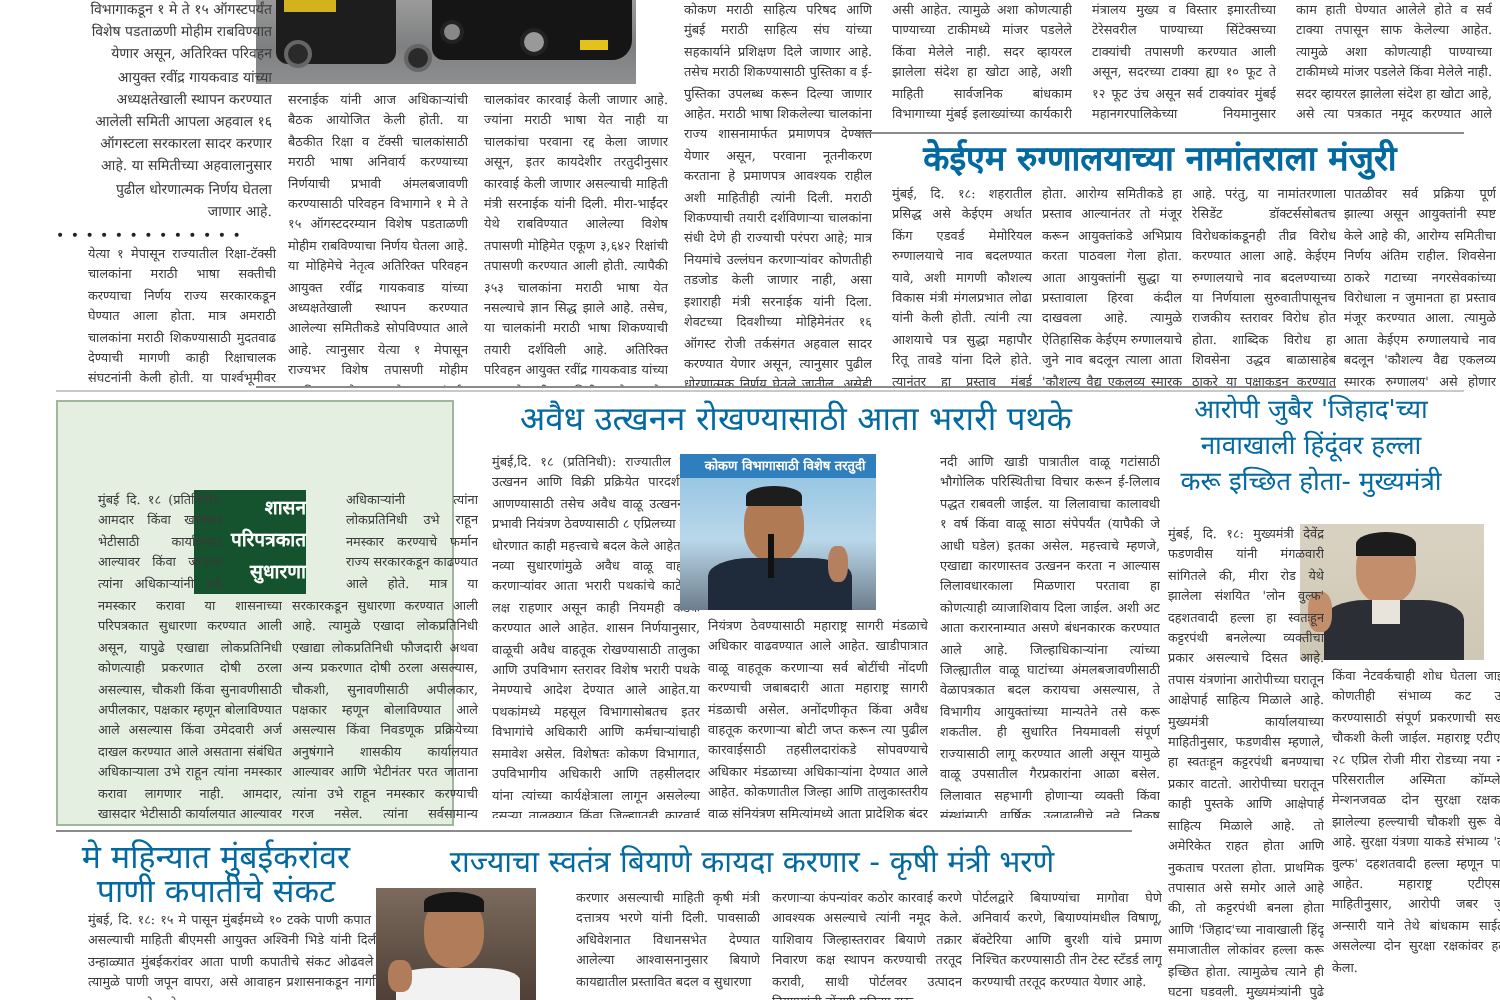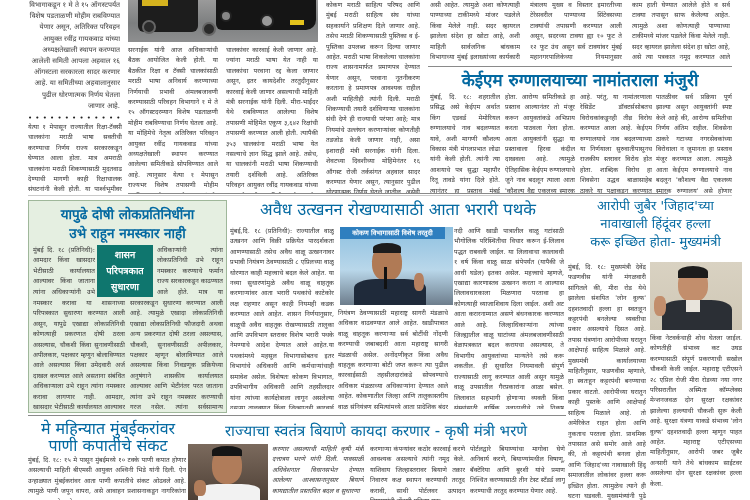--- a/index.html
+++ b/index.html
@@ -1,19 +1,19 @@
 <!DOCTYPE html>
 <html><head>
 <meta charset="utf-8">
 <style>
   * { box-sizing: border-box; margin: 0; padding: 0; }
   html, body { width: 750px; height: 500px; overflow: hidden; background: #ffffff; }
   body { position: relative; font-family: "DejaVu Sans", sans-serif; color: #2a2a2a; }
   .abs { position: absolute; }
-  .txt { font-size: 6.4px; line-height: 10.4px; color: #3a3a3a; text-align: justify; overflow: hidden; font-family: "DejaVu Serif", serif; }
+  .txt { font-size: 6.4px; line-height: 10.4px; color: #3a3a3a; text-align: justify; overflow: hidden; font-family: "DejaVu Serif", serif; margin-left: 16px; }
   .hl { font-family: "DejaVu Sans", sans-serif; font-weight: bold; color: #0369a1; text-align: center; white-space: nowrap; }
   .rule { position: absolute; background: #8a8a8a; }
   .photo { position: absolute; overflow: hidden; }
 </style>
 </head>
 <body>
 
 <div class="photo" style="left:128px; top:0; width:190px; height:42px; background:linear-gradient(180deg,#9a9a9a 0%,#7d7f80 55%,#8e8f90 100%);">
   <div style="position:absolute; left:10px; top:0; width:60px; height:32px; background:#1d1d1d; border-radius:0 0 6px 6px;"></div>
   <div style="position:absolute; left:14px; top:0; width:26px; height:6px; background:#d4b21e;"></div>
@@ -41,39 +41,37 @@
 <div class="abs hl" style="left:430px; top:68px; width:300px; font-size:17px; line-height:24px;">केईएम रुग्णालयाच्या नामांतराला मंजुरी</div>
 <div class="abs txt" style="left:430px; top:92px; width:70px; height:102px;">मुंबई, दि. १८: शहरातील प्रसिद्ध असे केईएम अर्थात किंग एडवर्ड मेमोरियल रुग्णालयाचे नाव बदलण्यात यावे, अशी मागणी कौशल्य विकास मंत्री मंगलप्रभात लोढा यांनी केली होती. त्यांनी त्या आशयाचे पत्र सुद्धा महापौर रितू तावडे यांना दिले होते. त्यानंतर हा प्रस्ताव मुंबई महानगरपालिकेच्या आरोग्य समितीकडे पाठवण्यात आला</div>
 <div class="abs txt" style="left:505px; top:92px; width:70px; height:102px;">होता. आरोग्य समितीकडे हा प्रस्ताव आल्यानंतर तो मंजूर करून आयुक्तांकडे अभिप्राय करता पाठवला गेला होता. आता आयुक्तांनी सुद्धा या प्रस्तावाला हिरवा कंदील दाखवला आहे. त्यामुळे ऐतिहासिक केईएम रुग्णालयाचे जुने नाव बदलून त्याला आता 'कौशल्य वैद्य एकलव्य स्मारक रुग्णालय' या नावाने ओळखले जाणार</div>
 <div class="abs txt" style="left:580px; top:92px; width:72px; height:102px;">आहे. परंतु, या नामांतरणाला रेसिडेंट डॉक्टर्ससोबतच विरोधकांकडूनही तीव्र विरोध करण्यात आला आहे. केईएम रुग्णालयाचे नाव बदलण्याच्या या निर्णयाला सुरुवातीपासूनच राजकीय स्तरावर विरोध होत होता. शाब्दिक विरोध हा शिवसेना उद्धव बाळासाहेब ठाकरे या पक्षाकडून करण्यात आला होता. मात्र, प्रशासकीय</div>
 <div class="abs txt" style="left:656px; top:92px; width:76px; height:102px;">पातळीवर सर्व प्रक्रिया पूर्ण झाल्या असून आयुक्तांनी स्पष्ट केले आहे की, आरोग्य समितीचा निर्णय अंतिम राहील. शिवसेना ठाकरे गटाच्या नगरसेवकांच्या विरोधाला न जुमानता हा प्रस्ताव मंजूर करण्यात आला. त्यामुळे आता केईएम रुग्णालयाचे नाव बदलून 'कौशल्य वैद्य एकलव्य स्मारक रुग्णालय' असे होणार आहे.</div>
 
 <div class="rule" style="left:128px; top:193px; width:540px; height:1px;"></div>
 <div class="rule" style="left:28px; top:195px; width:704px; height:1px; background:#c9c9c9;"></div>
 
 <div class="abs" style="left:28px; top:200px; width:199px; height:213px; background:#e5efe1; border:1px solid #9fb79a;">
-  <div class="hl" style="position:absolute; left:0; top:4px; width:197px; font-size:13.5px; line-height:18px;">यापुढे दोषी लोकप्रतिनिधींना</div>
-  <div class="hl" style="position:absolute; left:0; top:23px; width:197px; font-size:13.5px; line-height:18px;">उभे राहून नमस्कार नाही</div>
 
-  <div style="position:absolute; left:68px; top:44px; width:56px; height:52px; background:#0f766e; color:#fff; text-align:center; font-weight:bold; font-size:9.5px; line-height:16px; padding-top:2px;">
+  <div style="position:absolute; left:68px; top:44px; width:56px; height:52px; background:#14532d; color:#fff; text-align:right; font-weight:bold; font-size:9.5px; line-height:16px; padding-top:2px;">
     <div>शासन</div>
     <div>परिपत्रकात</div>
     <div>सुधारणा</div>
   </div>
 
   <div class="txt" style="position:absolute; left:4px; top:44px; width:62px; height:52px;">मुंबई दि. १८ (प्रतिनिधी): आमदार किंवा खासदार भेटीसाठी कार्यालयात आल्यावर किंवा जाताना त्यांना अधिकाऱ्यांनी उभे राहून</div>
   <div class="txt" style="position:absolute; left:128px; top:44px; width:66px; height:52px;">अधिकाऱ्यांनी त्यांना लोकप्रतिनिधी उभे राहून नमस्कार करण्याचे फर्मान राज्य सरकारकडून काढण्यात आले होते. मात्र या परिपत्रकात राज्य</div>
   <div class="txt" style="position:absolute; left:4px; top:97px; width:92px; height:112px;">नमस्कार करावा या शासनाच्या परिपत्रकात सुधारणा करण्यात आली असून, यापुढे एखाद्या लोकप्रतिनिधी कोणत्याही प्रकरणात दोषी ठरला असल्यास, चौकशी किंवा सुनावणीसाठी अपीलकार, पक्षकार म्हणून बोलाविण्यात आले असल्यास किंवा उमेदवारी अर्ज दाखल करण्यात आले असताना संबंधित अधिकाऱ्याला उभे राहून त्यांना नमस्कार करावा लागणार नाही. आमदार, खासदार भेटीसाठी कार्यालयात आल्यावर आणि भेट संपवून परत जाताना संबंधित</div>
   <div class="txt" style="position:absolute; left:101px; top:97px; width:93px; height:112px;">सरकारकडून सुधारणा करण्यात आली आहे. त्यामुळे एखादा लोकप्रतिनिधी एखाद्या लोकप्रतिनिधी फौजदारी अथवा अन्य प्रकरणात दोषी ठरला असल्यास, चौकशी, सुनावणीसाठी अपीलकार, पक्षकार म्हणून बोलाविण्यात आले असल्यास किंवा निवडणूक प्रक्रियेच्या अनुषंगाने शासकीय कार्यालयात आल्यावर आणि भेटीनंतर परत जाताना त्यांना उभे राहून नमस्कार करण्याची गरज नसेल. त्यांना सर्वसामान्य नागरिकांप्रमाणेच वागणूक द्यावी लागणार आहे.</div>
 </div>
 
 <div class="abs hl" style="left:230px; top:198px; width:336px; font-size:16.5px; line-height:24px; font-weight:normal;">अवैध उत्खनन रोखण्यासाठी आता भरारी पथके</div>
 <div class="abs txt" style="left:230px; top:226px; width:104px; height:183px;">मुंबई,दि. १८ (प्रतिनिधी): राज्यातील वाळू उत्खनन आणि विक्री प्रक्रियेत पारदर्शकता आणण्यासाठी तसेच अवैध वाळू उत्खननावर प्रभावी नियंत्रण ठेवण्यासाठी ८ एप्रिलच्या वाळू धोरणात काही महत्त्वाचे बदल केले आहेत. या नव्या सुधारणांमुळे अवैध वाळू वाहतूक करणाऱ्यांवर आता भरारी पथकांचे काटेकोर लक्ष राहणार असून काही नियमही कडक करण्यात आले आहेत. शासन निर्णयानुसार, वाळूची अवैध वाहतूक रोखण्यासाठी तालुका आणि उपविभाग स्तरावर विशेष भरारी पथके नेमण्याचे आदेश देण्यात आले आहेत.या पथकांमध्ये महसूल विभागासोबतच इतर विभागांचे अधिकारी आणि कर्मचाऱ्यांचाही समावेश असेल. विशेषतः कोकण विभागात, उपविभागीय अधिकारी आणि तहसीलदार यांना त्यांच्या कार्यक्षेत्राला लागून असलेल्या दुसऱ्या तालुक्यात किंवा जिल्ह्यातही कारवाई करण्याची मुभा देण्यात आली आहे. खाजगी जमिनीवरील आणि खाडीपात्रातील वाळू उत्खननावर</div>
 
-<div class="photo" style="left:340px; top:227px; width:113px; height:78px; background:linear-gradient(180deg,#8dc0e0 0%,#b9d7ea 55%,#6d7d8c 100%);">
+<div class="photo" style="left:340px; top:227px; width:98px; height:78px; background:linear-gradient(180deg,#8dc0e0 0%,#b9d7ea 55%,#6d7d8c 100%);">
   <div style="position:absolute; left:0; top:0; width:105px; height:12px; background:#2f7fbf; color:#fff; font-size:6.5px; line-height:12px; text-align:center; font-weight:bold; white-space:nowrap; overflow:hidden;">कोकण विभागासाठी विशेष तरतुदी</div>
   <div style="position:absolute; left:32px; top:18px; width:30px; height:36px; border-radius:45%; background:#b07a55;"></div>
   <div style="position:absolute; left:33px; top:16px; width:28px; height:10px; border-radius:50% 50% 0 0; background:#1d1d1d;"></div>
   <div style="position:absolute; left:14px; top:52px; width:72px; height:30px; border-radius:30% 30% 0 0; background:#1f2a3a;"></div>
   <div style="position:absolute; left:44px; top:40px; width:3px; height:22px; background:#111;"></div>
   <div style="position:absolute; left:74px; top:46px; width:10px; height:18px; border-radius:40%; background:#b58060;"></div>
 </div>
 <div class="abs txt" style="left:338px; top:308px; width:110px; height:101px;">नियंत्रण ठेवण्यासाठी महाराष्ट्र सागरी मंडळाचे अधिकार वाढवण्यात आले आहेत. खाडीपात्रात वाळू वाहतूक करणाऱ्या सर्व बोटींची नोंदणी करण्याची जबाबदारी आता महाराष्ट्र सागरी मंडळाची असेल. अनोंदणीकृत किंवा अवैध वाहतूक करणाऱ्या बोटी जप्त करून त्या पुढील कारवाईसाठी तहसीलदारांकडे सोपवण्याचे अधिकार मंडळाच्या अधिकाऱ्यांना देण्यात आले आहेत. कोकणातील जिल्हा आणि तालुकास्तरीय वाळू संनियंत्रण समित्यांमध्ये आता प्रादेशिक बंदर अधिकाऱ्यांना समावेश करण्यात आला आहे.</div>
 <div class="abs txt" style="left:454px; top:226px; width:110px; height:183px;">नदी आणि खाडी पात्रातील वाळू गटांसाठी भौगोलिक परिस्थितीचा विचार करून ई-लिलाव पद्धत राबवली जाईल. या लिलावाचा कालावधी १ वर्ष किंवा वाळू साठा संपेपर्यंत (यापैकी जे आधी घडेल) इतका असेल. महत्त्वाचे म्हणजे, एखाद्या कारणास्तव उत्खनन करता न आल्यास लिलावधारकाला मिळणारा परतावा हा कोणत्याही व्याजाशिवाय दिला जाईल. अशी अट आता करारनाम्यात असणे बंधनकारक करण्यात आले आहे. जिल्हाधिकाऱ्यांना त्यांच्या जिल्ह्यातील वाळू घाटांच्या अंमलबजावणीसाठी वेळापत्रकात बदल करायचा असल्यास, ते विभागीय आयुक्तांच्या मान्यतेने तसे करू शकतील. ही सुधारित नियमावली संपूर्ण राज्यासाठी लागू करण्यात आली असून यामुळे वाळू उपसातील गैरप्रकारांना आळा बसेल. लिलावात सहभागी होणाऱ्या व्यक्ती किंवा संस्थांसाठी वार्षिक उलाढालीचे नवे निकष निश्चित करण्यात आले आहेत. वाळूच्या साठ्यानुसार हे निकष असतील.</div>
 
@@ -100,15 +98,15 @@
 
 <div class="abs hl" style="left:186px; top:420px; width:380px; font-size:15px; line-height:22px; font-weight:normal;">राज्याचा स्वतंत्र बियाणे कायदा करणार - कृषी मंत्री भरणे</div>
 
 <div class="photo" style="left:188px; top:444px; width:80px; height:56px; background:linear-gradient(180deg,#7b6a5d 0%,#4e4036 100%);">
   <div style="position:absolute; left:24px; top:4px; width:30px; height:36px; border-radius:45%; background:#b07c5a;"></div>
   <div style="position:absolute; left:24px; top:2px; width:30px; height:10px; border-radius:50% 50% 0 0; background:#151515;"></div>
   <div style="position:absolute; left:10px; top:40px; width:62px; height:20px; border-radius:30% 30% 0 0; background:#f2f2f2;"></div>
   <div style="position:absolute; left:6px; top:36px; width:12px; height:16px; border-radius:40%; background:#b07c5a;"></div>
 </div>
 
-<div class="abs txt" style="left:272px; top:444px; width:92px; height:56px;font-style:italic;">करणार असल्याची माहिती कृषी मंत्री दत्तात्रय भरणे यांनी दिली. पावसाळी अधिवेशनात विधानसभेत देण्यात आलेल्या आश्वासनानुसार बियाणे कायद्यातील प्रस्तावित बदल व सुधारणा</div>
+<div class="abs txt" style="left:272px; top:444px; width:92px; height:56px;">करणार असल्याची माहिती कृषी मंत्री दत्तात्रय भरणे यांनी दिली. पावसाळी अधिवेशनात विधानसभेत देण्यात आलेल्या आश्वासनानुसार बियाणे कायद्यातील प्रस्तावित बदल व सुधारणा</div>
 <div class="abs txt" style="left:370px; top:444px; width:95px; height:56px;">करणाऱ्या कंपन्यांवर कठोर कारवाई करणे आवश्यक असल्याचे त्यांनी नमूद केले. याशिवाय जिल्हास्तरावर बियाणे तक्रार निवारण कक्ष स्थापन करण्याची तरतूद करावी, साथी पोर्टलवर उत्पादन बियाण्यांची नोंदणी प्रक्रिया सुरू</div>
 <div class="abs txt" style="left:470px; top:444px; width:95px; height:56px;">पोर्टलद्वारे बियाण्यांचा मागोवा घेणे अनिवार्य करणे, बियाण्यांमधील विषाणू, बॅक्टेरिया आणि बुरशी यांचे प्रमाण निश्चित करण्यासाठी तीन टेस्ट स्टँडर्ड लागू करण्याची तरतूद करण्यात येणार आहे.</div>
 
 </body></html>

